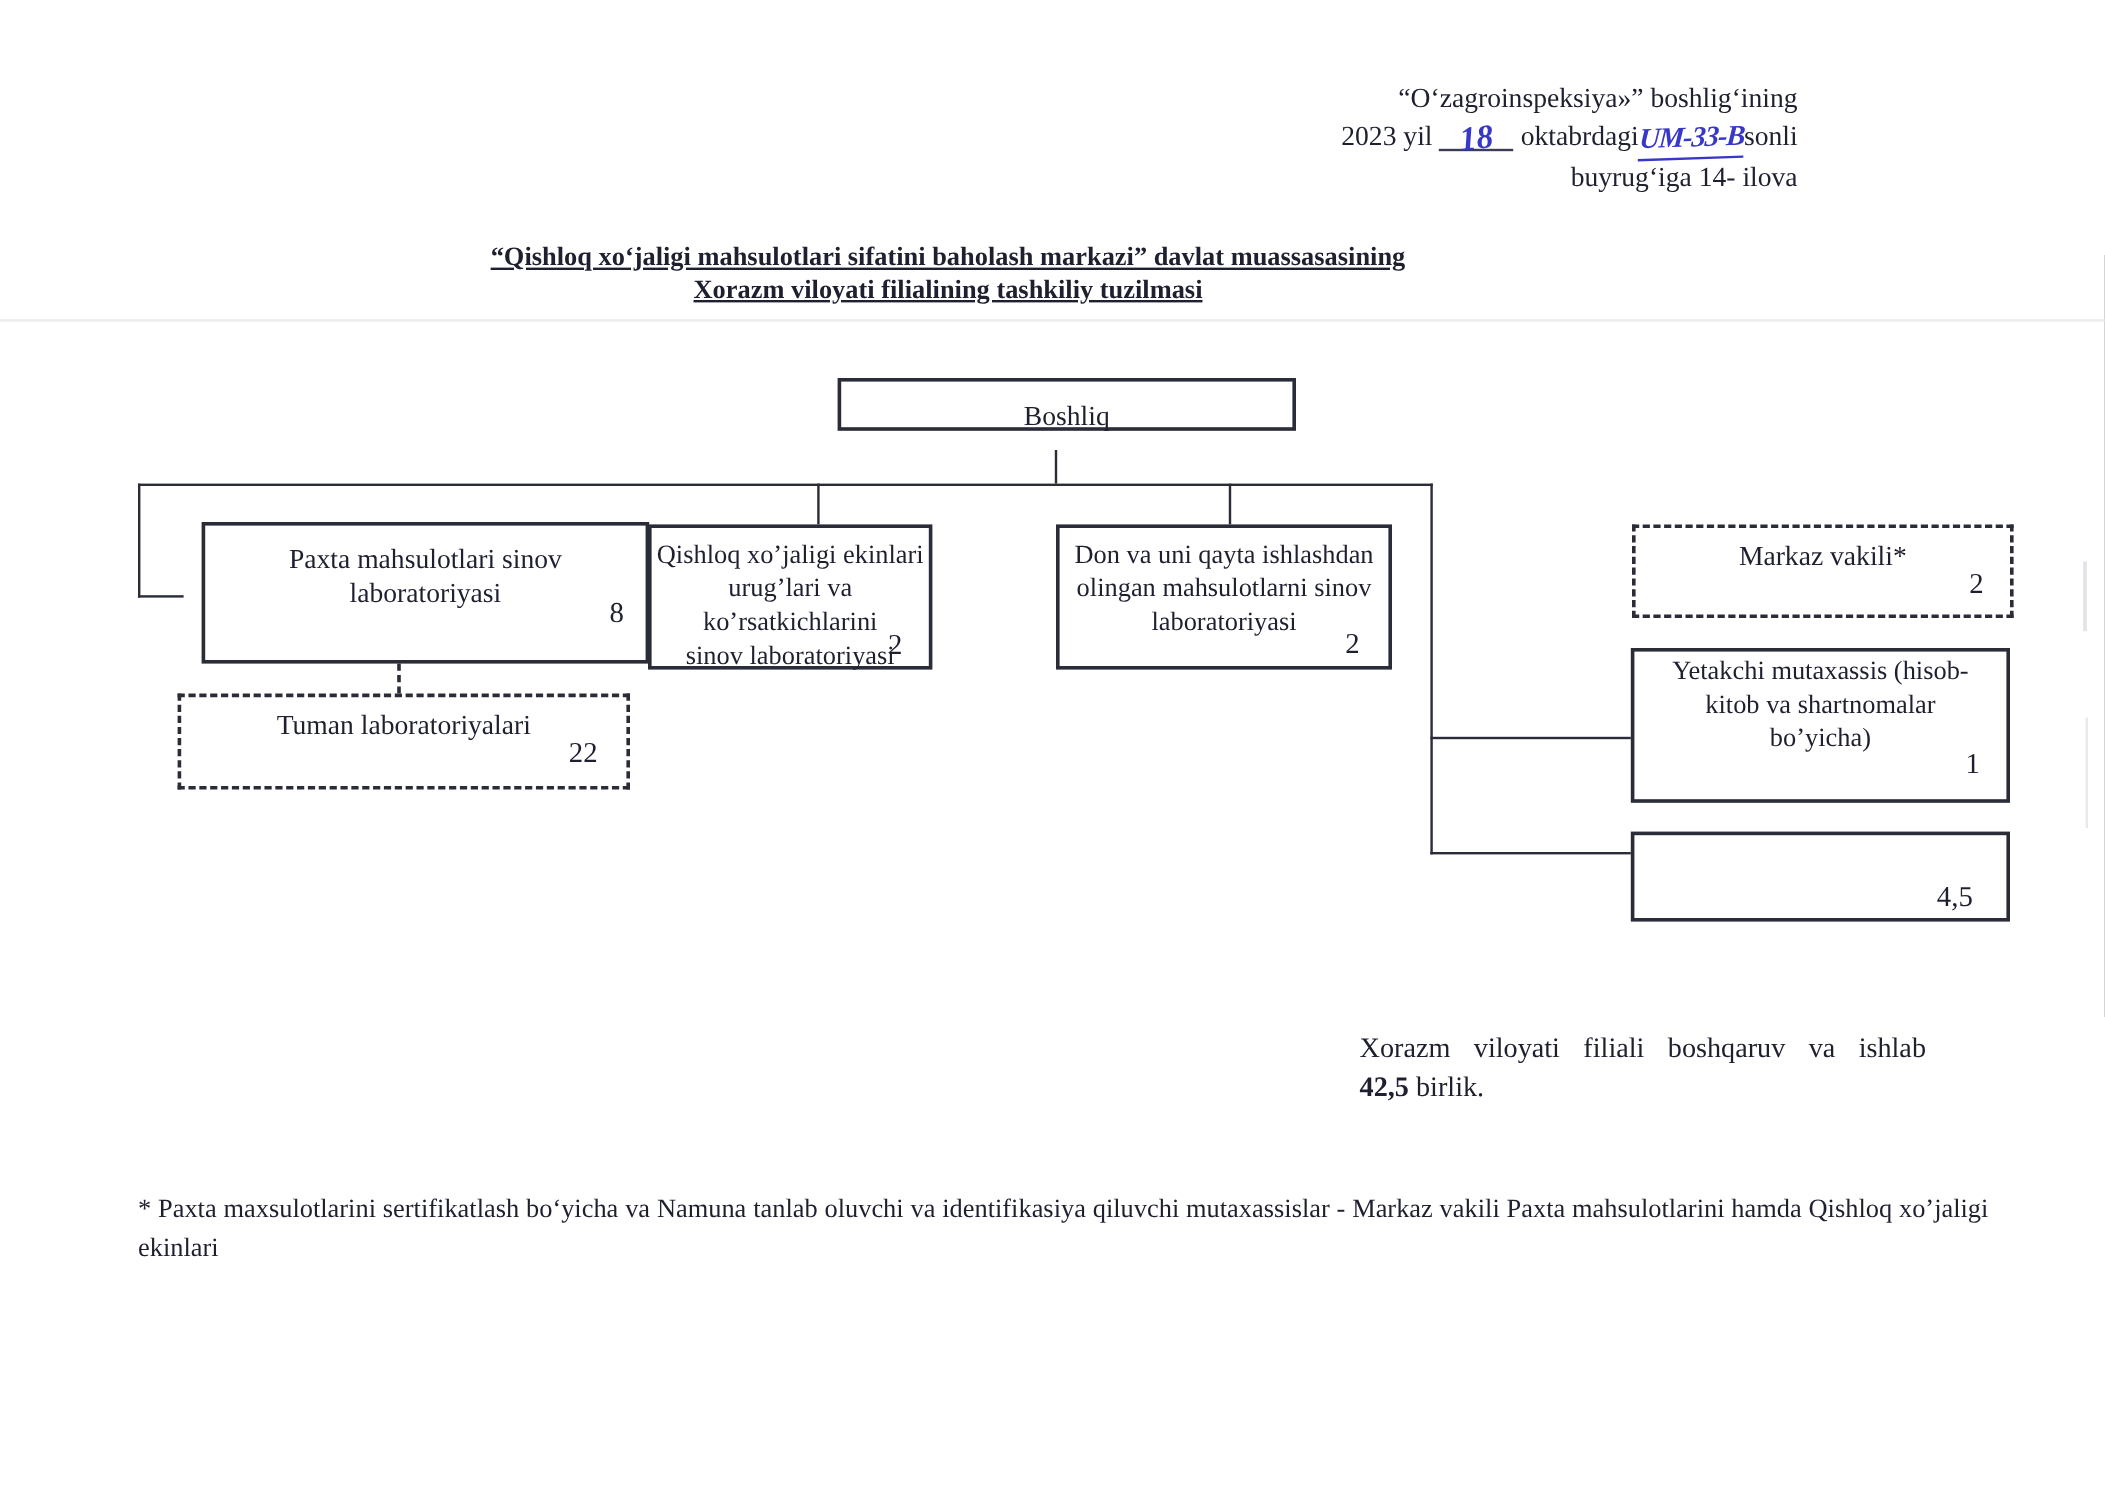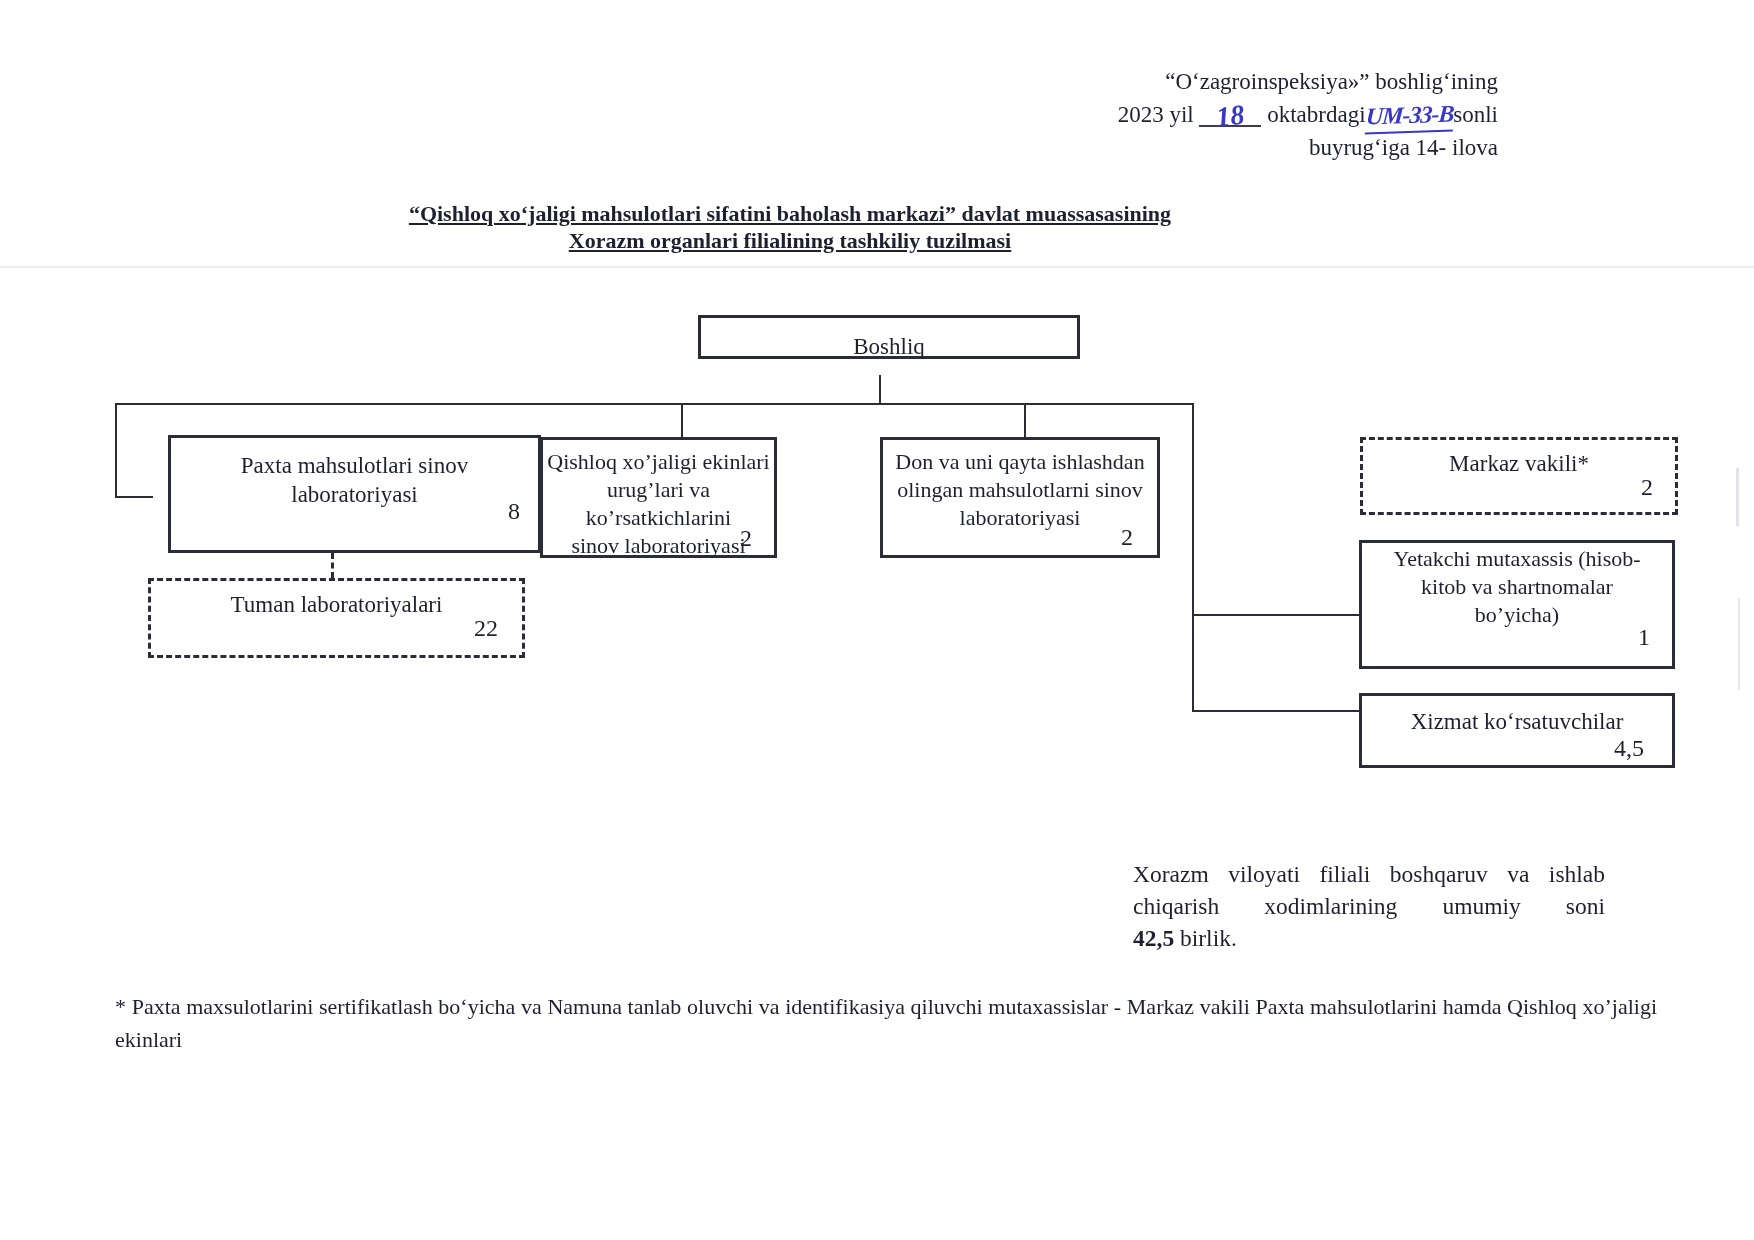--- a/index.html
+++ b/index.html
@@ -109,21 +109,21 @@
   <div class="header-note">
     <div>“O‘zagroinspeksiya»” boshlig‘ining</div>
     <div><span>2023 yil</span>
       <span class="hand-slot"><span class="ink">18</span></span>
       <span>oktabrdagi</span><span class="ink2">UM-33-B</span><span>sonli</span></div>
     <div>buyrug‘iga 14- ilova</div>
   </div>
 
   <div class="doc-title">
     <div>“Qishloq xo‘jaligi mahsulotlari sifatini baholash markazi” davlat muassasasining</div>
-    <div>Xorazm organlari filialining tashkiliy tuzilmasi</div>
+    <div>Xorazm viloyati filialining tashkiliy tuzilmasi</div>
   </div>
 
   <div class="cline c-boshliq-drop"></div>
   <div class="cline c-hmain"></div>
   <div class="cline c-left-v"></div>
   <div class="cline c-left-h"></div>
   <div class="cline c-qishloq-drop"></div>
   <div class="cline c-don-drop"></div>
   <div class="cline c-right-v"></div>
   <div class="cline c-yetakchi-stub"></div>
@@ -179,29 +179,25 @@
   <div class="node box-yetakchi">
     <div class="lines">
       <span>Yetakchi mutaxassis (hisob-</span>
       <span>kitob va shartnomalar</span>
       <span>bo’yicha)</span>
     </div>
     <span class="count">1</span>
   </div>
 
   <div class="node box-xizmat">
-    <div class="lines">
-      <span>Xizmat ko‘rsatuvchilar</span>
-    </div>
     <span class="count">4,5</span>
   </div>
 
   <div class="summary">
     <div class="jline">Xorazm viloyati filiali boshqaruv va ishlab</div>
-    <div class="jline">chiqarish xodimlarining umumiy soni</div>
     <div><b>42,5</b><span> birlik.</span></div>
   </div>
 
   <div class="footnote">
     <div class="jline">* Paxta maxsulotlarini sertifikatlash bo‘yicha va Namuna tanlab oluvchi va identifikasiya qiluvchi mutaxassislar - Markaz vakili Paxta mahsulotlarini hamda Qishloq xo’jaligi ekinlari</div>
   </div>
 
 </div>
 
 </body></html>

